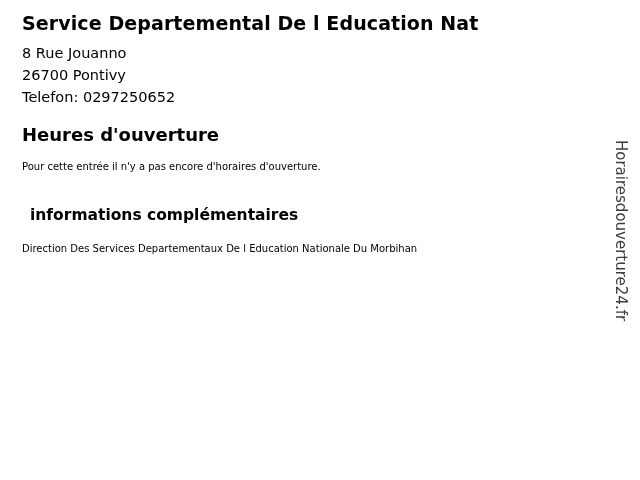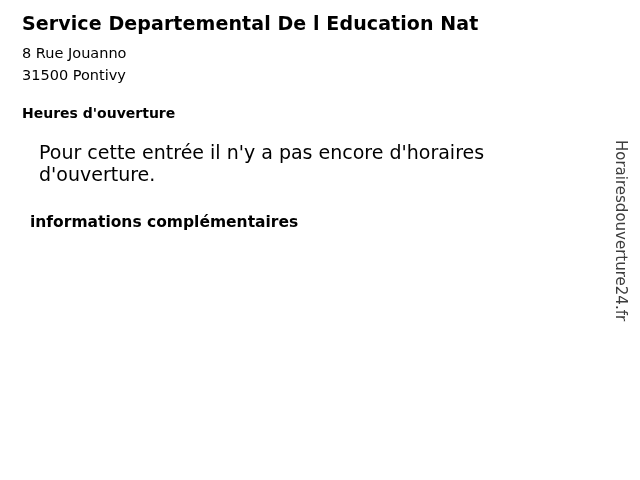--- a/index.html
+++ b/index.html
@@ -37,35 +37,35 @@
   }
   .address-block {
     font-size: 14.5px;
     line-height: 22px;
     margin-bottom: 14px;
   }
   .address-line {
     white-space: pre;
   }
   .section-heading {
-    font-size: 14px;
+    font-size: 18px;
     font-weight: bold;
     line-height: 22px;
     margin: 16px 0 10px 0;
   }
   .section-heading.second {
     font-size: 15.5px;
     margin-top: 26px;
     margin-bottom: 12px;
     margin-left: 8px;
   }
   .section-text {
-    font-size: 19px;
+    font-size: 10px;
     line-height: 22px;
-    margin: 17px;
+    margin: 0;
     max-width: 565px;
   }
   .watermark-wrap {
     position: absolute;
     left: 612px;
     top: 140px;
     width: 20px;
     height: 300px;
   }
   .vtext {
@@ -83,27 +83,29 @@
 <body>
 
 <div class="page">
 
   <div class="content">
 
     <h1 class="title">Service Departemental De l Education Nat</h1>
 
     <div class="address-block">
       <div class="address-line">8 Rue Jouanno</div>
-      <div class="address-line">31500 Pontivy</div>
+      <div class="address-line">26700 Pontivy</div>
+      <div class="address-line">Telefon: 0297250652</div>
     </div>
 
     <h2 class="section-heading">Heures d'ouverture</h2>
     <p class="section-text">Pour cette entrée il n'y a pas encore d'horaires d'ouverture.</p>
 
     <h2 class="section-heading second">informations complémentaires</h2>
+    <p class="section-text">Direction Des Services Departementaux De l Education Nationale  Du Morbihan</p>
 
   </div>
 
   <div class="watermark-wrap">
     <span class="vtext">Horairesdouverture24.fr</span>
   </div>
 
 </div>
 
 </body></html>

